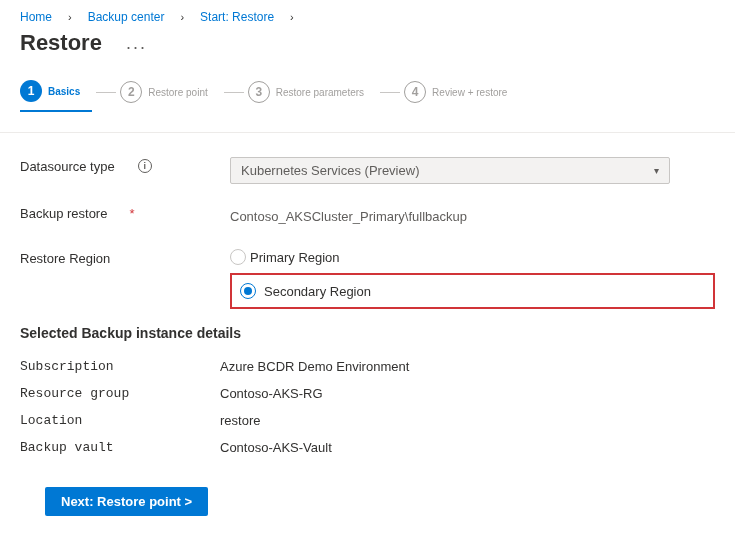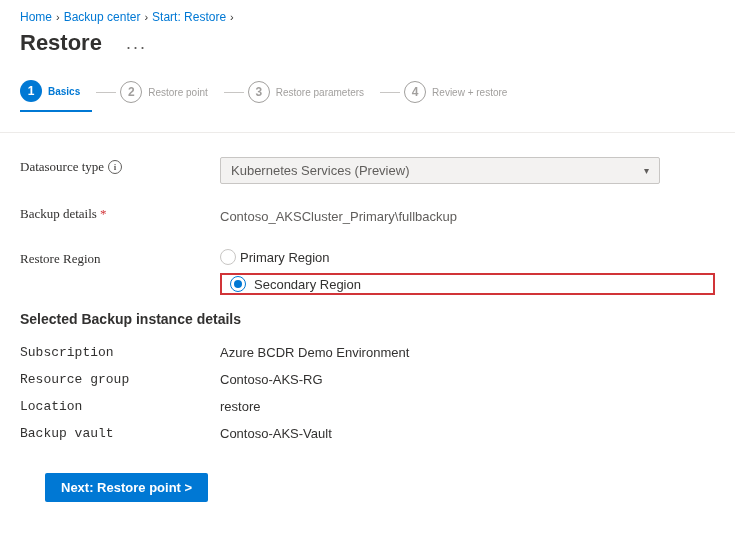--- a/index.html
+++ b/index.html
@@ -11,21 +11,21 @@
       width: 735px;
       min-height: 537px;
     }
 
     .breadcrumb {
       display: flex;
       align-items: center;
       padding: 10px 20px 6px 20px;
       font-size: 12px;
       color: #0078d4;
-      gap: 4px;
+      gap: 16px;
     }
     .breadcrumb span { color: #323130; }
     .breadcrumb a {
       color: #0078d4;
       text-decoration: none;
       cursor: pointer;
     }
     .breadcrumb-sep { color: #605e5c; font-size: 11px; }
 
     .page-title {
@@ -111,23 +111,22 @@
       margin-bottom: 16px;
     }
 
     .form-label {
       width: 200px;
       min-width: 200px;
       font-size: 13px;
       color: #323130;
       padding-top: 6px;
       display: flex;
-      align-items: center;
-      gap: 1px;
-      font-family: Liberation Serif, serif;
+      align-items: flex-start;
+      gap: 20px;
     }
     .required-star {
       color: #d13438;
       margin-left: 2px;
     }
 
     .info-icon {
       display: inline-flex;
       align-items: center;
       justify-content: center;
@@ -138,20 +137,21 @@
       color: #605e5c;
       font-size: 9px;
       font-weight: bold;
       cursor: pointer;
       margin-left: 3px;
     }
 
     .form-value {
       flex: 1;
       padding-top: 4px;
+      margin-left: 10px;
     }
 
     .dropdown-field {
       display: flex;
       align-items: center;
       justify-content: space-between;
       border: 1px solid #c8c6c4;
       border-radius: 2px;
       padding: 5px 10px;
       min-width: 340px;
@@ -204,21 +204,21 @@
       border-radius: 50%;
       background: #0078d4;
     }
     .radio-label {
       font-size: 13px;
       color: #323130;
     }
 
     .secondary-region-row {
       border: 2px solid #d13438;
-      padding: 1px 8px;
+      padding: 8px 8px;
       display: inline-flex;
       align-items: center;
       gap: 8px;
     }
 
     .section-title {
       font-size: 14px;
       font-weight: 600;
       color: #323130;
       margin-bottom: 12px;
@@ -312,21 +312,21 @@
     <div class="form-value">
       <div class="dropdown-field">
         <span>Kubernetes Services (Preview)</span>
         <span class="dropdown-chevron">▾</span>
       </div>
     </div>
   </div>
 
   <div class="form-row">
     <div class="form-label">
-      <span>Backup details</span>
+      <span>Backup restore</span>
       <span class="required-star">*</span>
     </div>
     <div class="form-value">
       <div class="text-value">Contoso_AKSCluster_Primary\fullbackup</div>
     </div>
   </div>
 
   <div class="form-row">
     <div class="form-label">
       <span>Restore Region</span>

